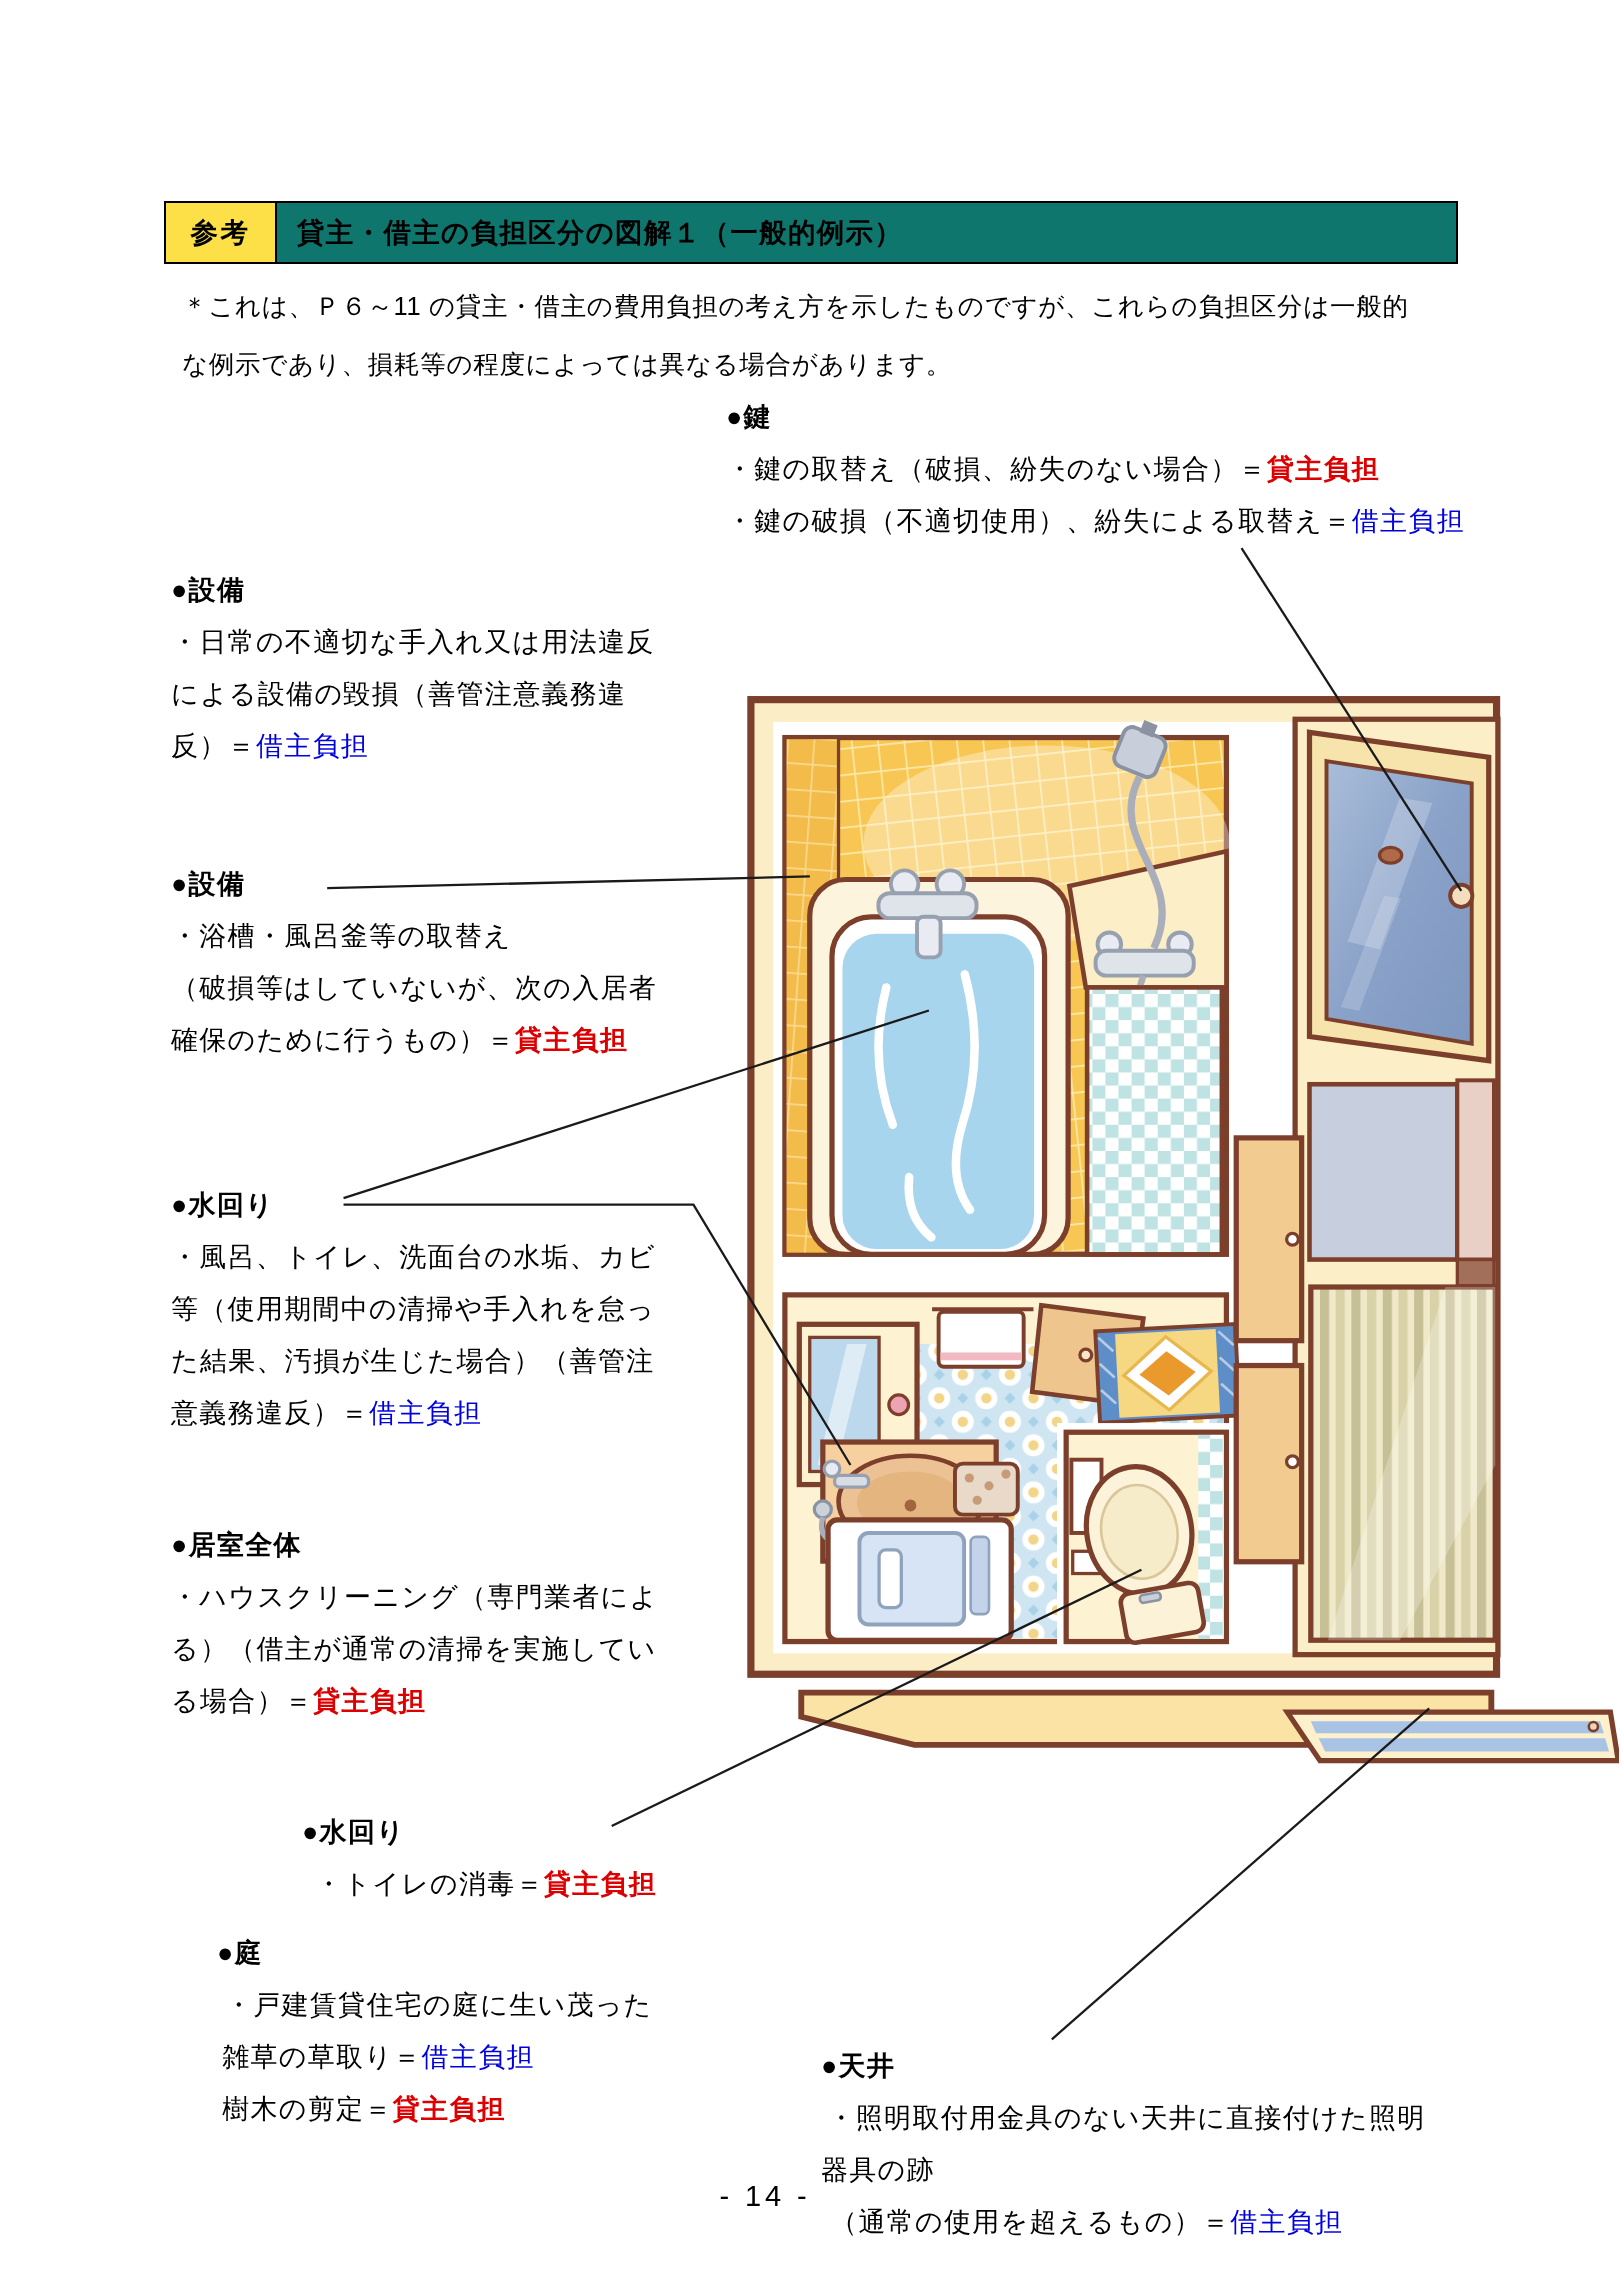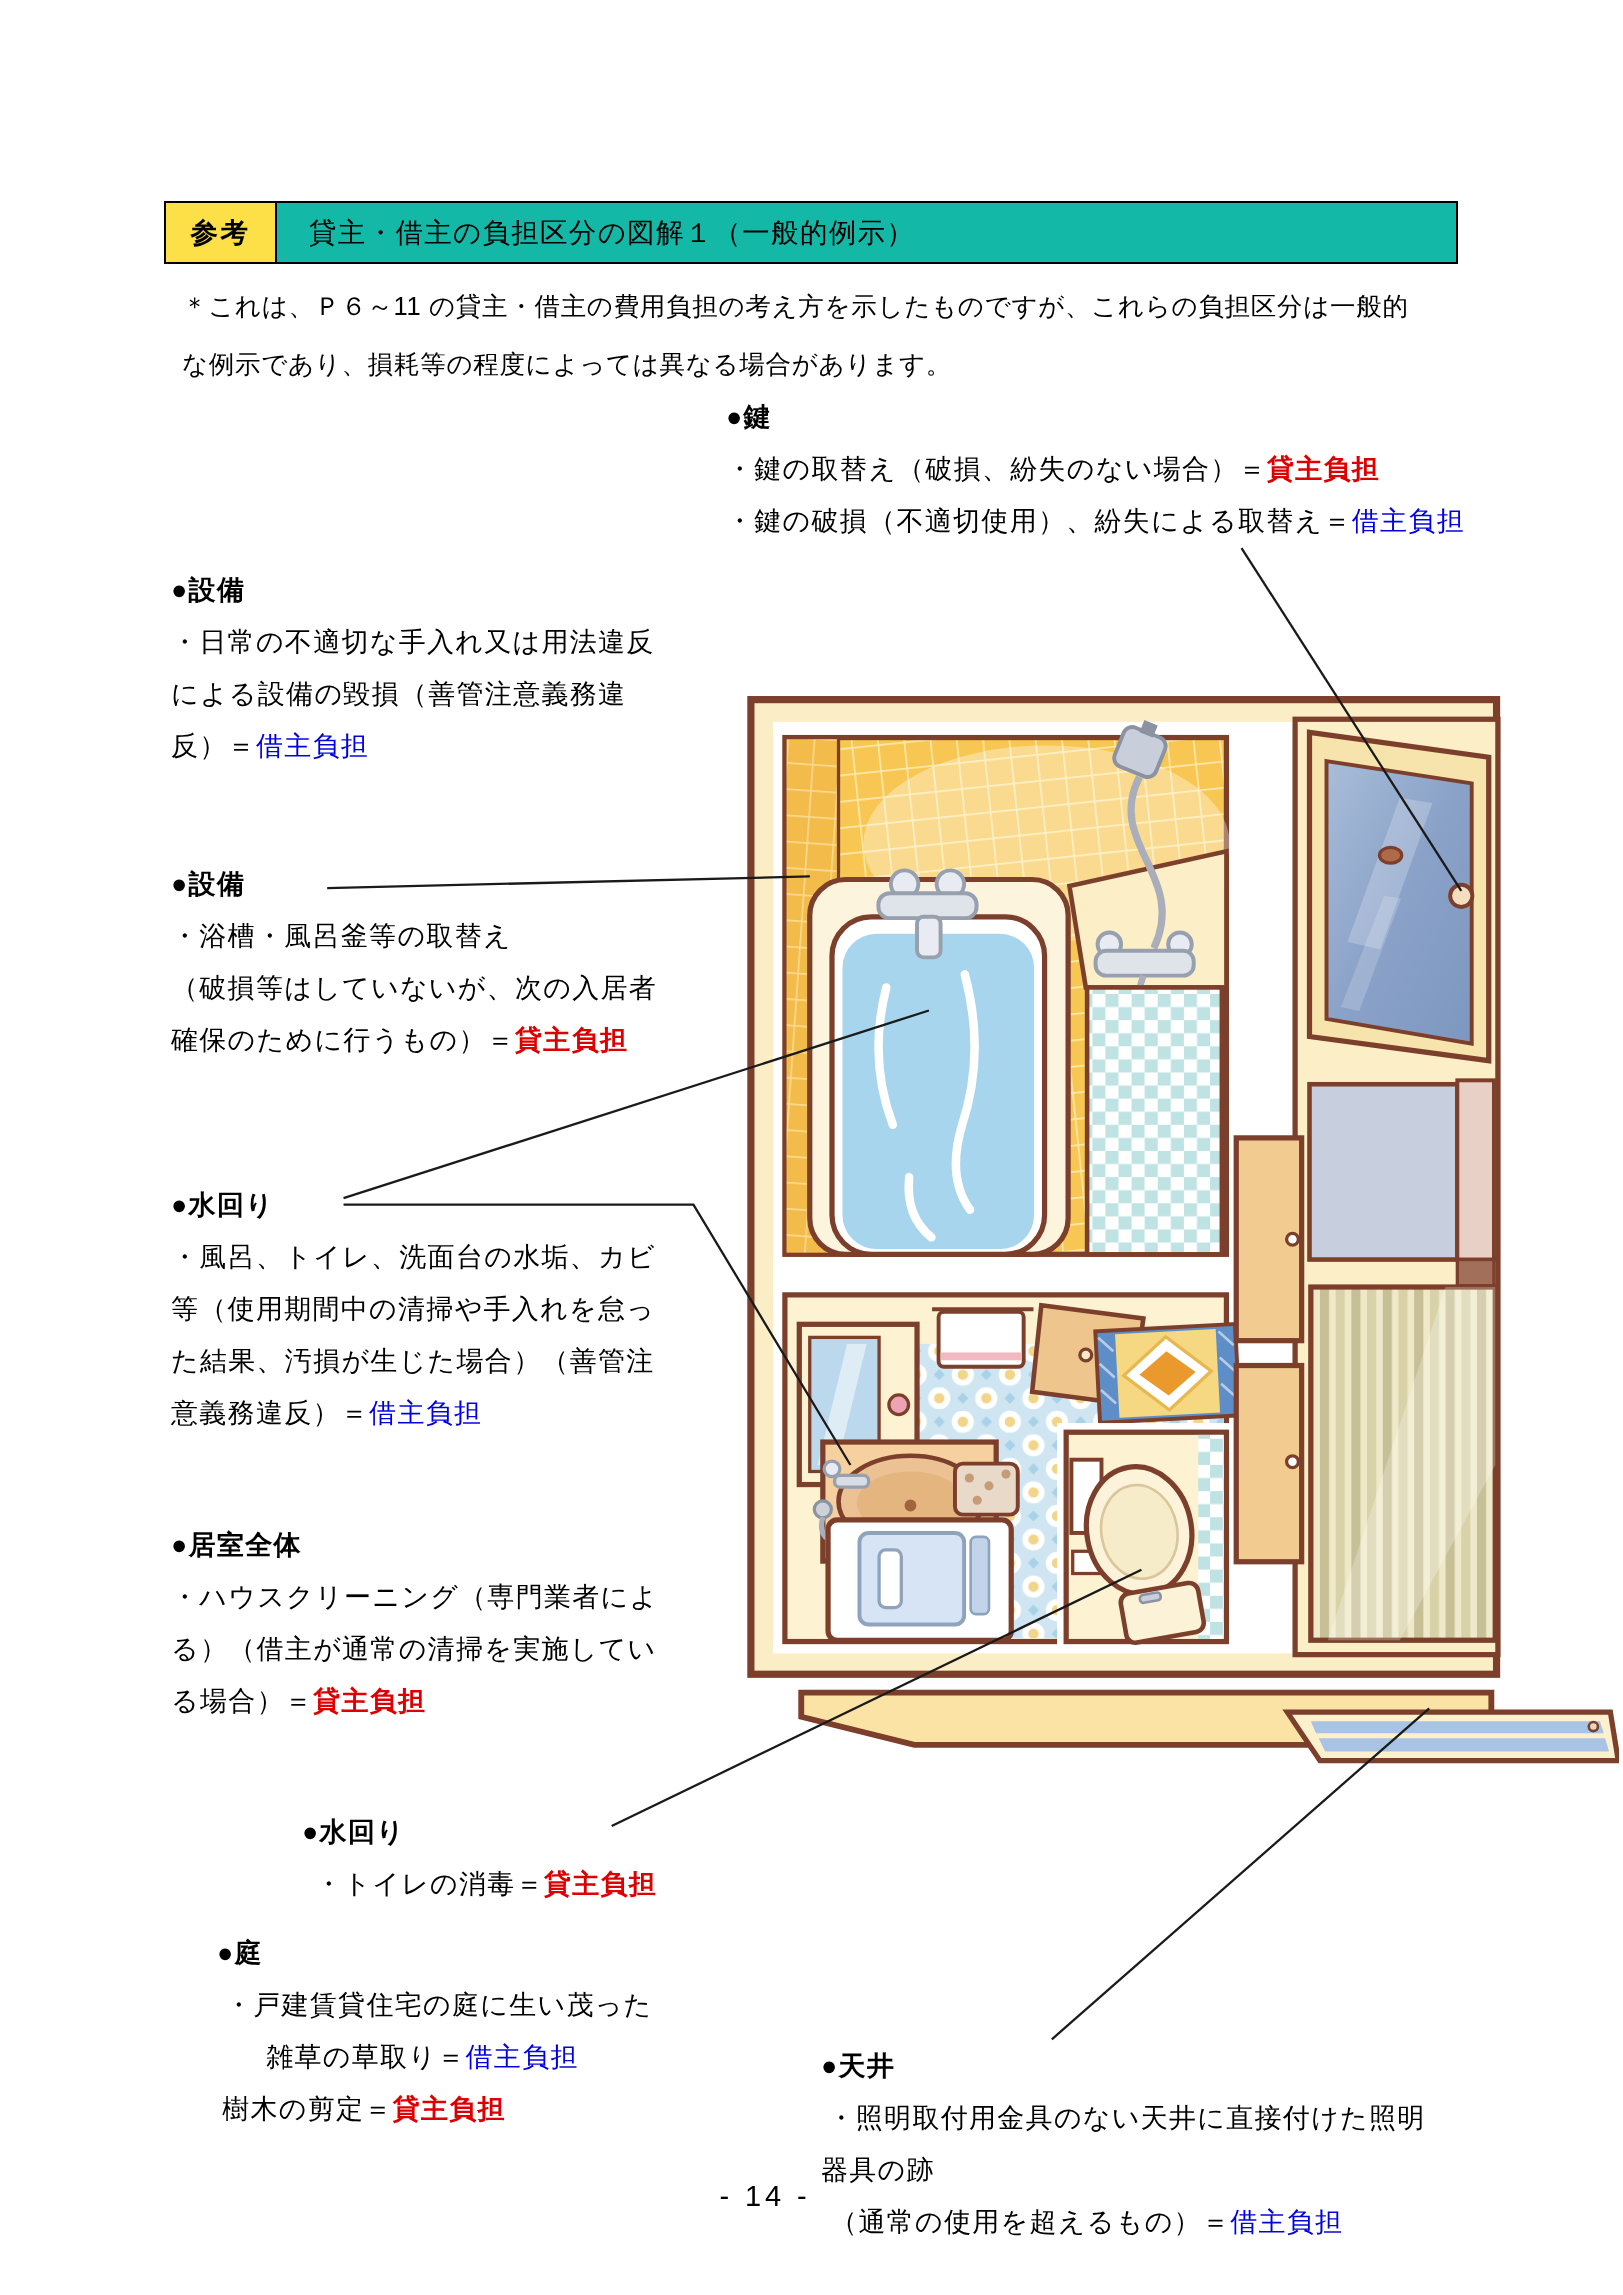--- a/index.html
+++ b/index.html
@@ -12,22 +12,22 @@
   .hdr{
     position:absolute;left:164px;top:201px;width:1294px;height:63px;
     border:2.6px solid #000;display:flex;box-sizing:border-box;
   }
   .hdr-tag{
     width:109px;background:#fde047;border-right:2.6px solid #000;
     display:flex;align-items:center;justify-content:center;
     font-size:27.5px;font-weight:bold;letter-spacing:2.6px;
   }
   .hdr-title{
-    flex:1;background:#14b8a6;display:flex;align-items:center;
-    padding-left:32px;font-size:27.5px;font-weight:normal;letter-spacing:1.3px;
+    flex:1;background:#0f766e;display:flex;align-items:center;
+    padding-left:20px;font-size:27.5px;font-weight:bold;letter-spacing:1.3px;
   }
   
   .intro{
     position:absolute;left:182px;top:277px;width:1282px;
     font-size:25.5px;line-height:58px;letter-spacing:0.7px;
   }
   
   .sect{position:absolute;font-size:27px;line-height:52px;letter-spacing:1.3px;white-space:nowrap;}
   .sect .lbl{font-weight:bold;}
   .landlord{color:#dd0000;font-weight:bold;}
@@ -88,21 +88,21 @@
 </div>
 
 <div class="sect" style="left:302px;top:1806px;">
   <div class="lbl">●水回り</div>
   <div style="padding-left:13px;"><span>・トイレの消毒＝</span><span class="landlord">貸主負担</span></div>
 </div>
 
 <div class="sect" style="left:217px;top:1927px;">
   <div class="lbl">●庭</div>
   <div style="padding-left:7.9px;">・戸建賃貸住宅の庭に生い茂った</div>
-  <div style="padding-left:5.2px;margin-left:44px;"><span>雑草の草取り＝</span><span class="tenant">借主負担</span></div>
+  <div style="padding-left:5.2px;"><span>雑草の草取り＝</span><span class="tenant">借主負担</span></div>
   <div style="padding-left:5.2px;"><span>樹木の剪定＝</span><span class="landlord">貸主負担</span></div>
 </div>
 
 <div class="sect" style="left:821px;top:2040px;">
   <div class="lbl">●天井</div>
   <div style="padding-left:6.5px;">・照明取付用金具のない天井に直接付けた照明</div>
   <div>器具の跡</div>
   <div style="padding-left:9.2px;"><span>（通常の使用を超えるもの）＝</span><span class="tenant">借主負担</span></div>
 </div>
 

